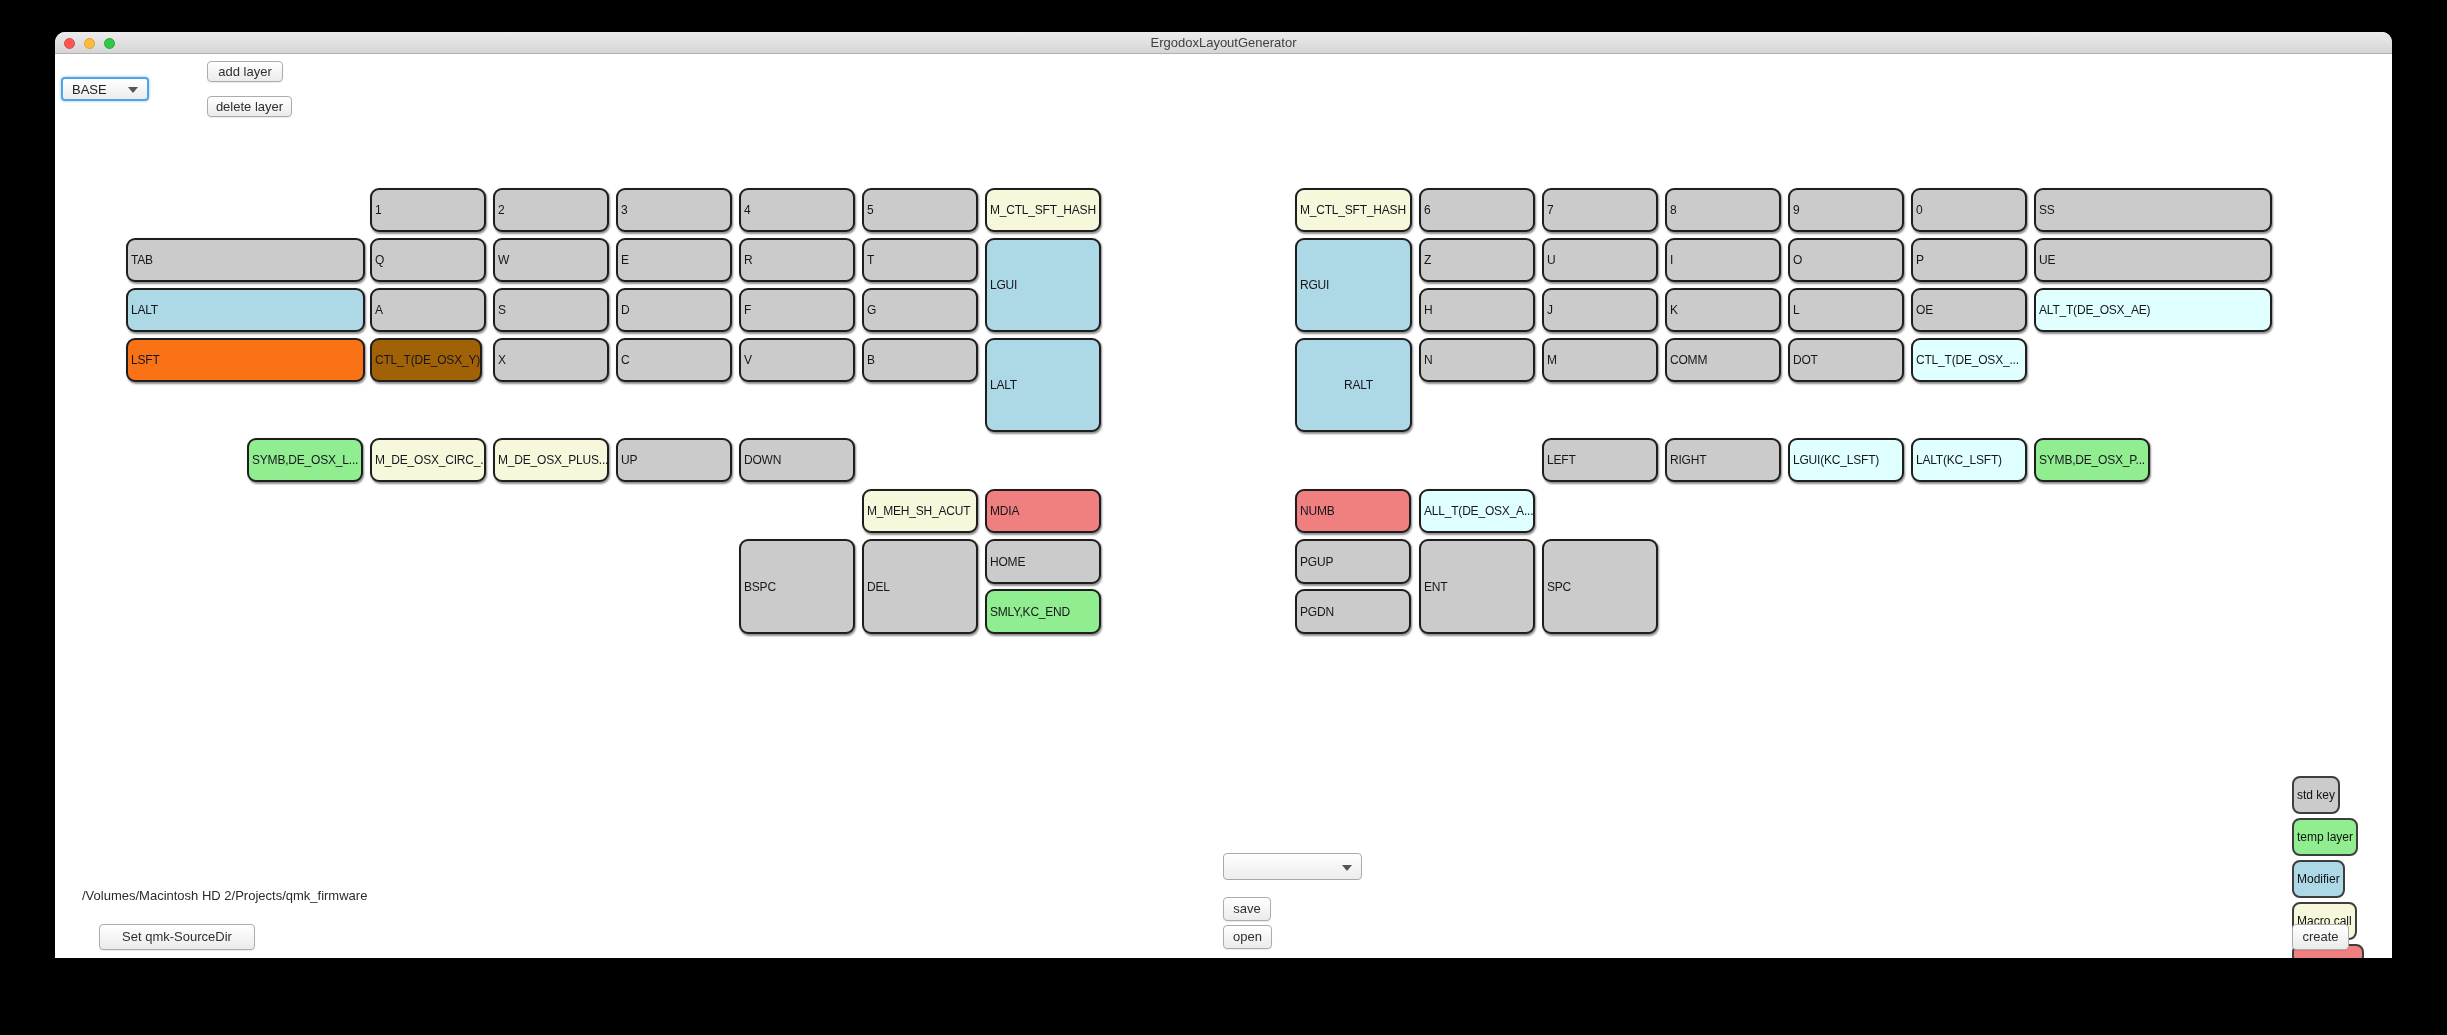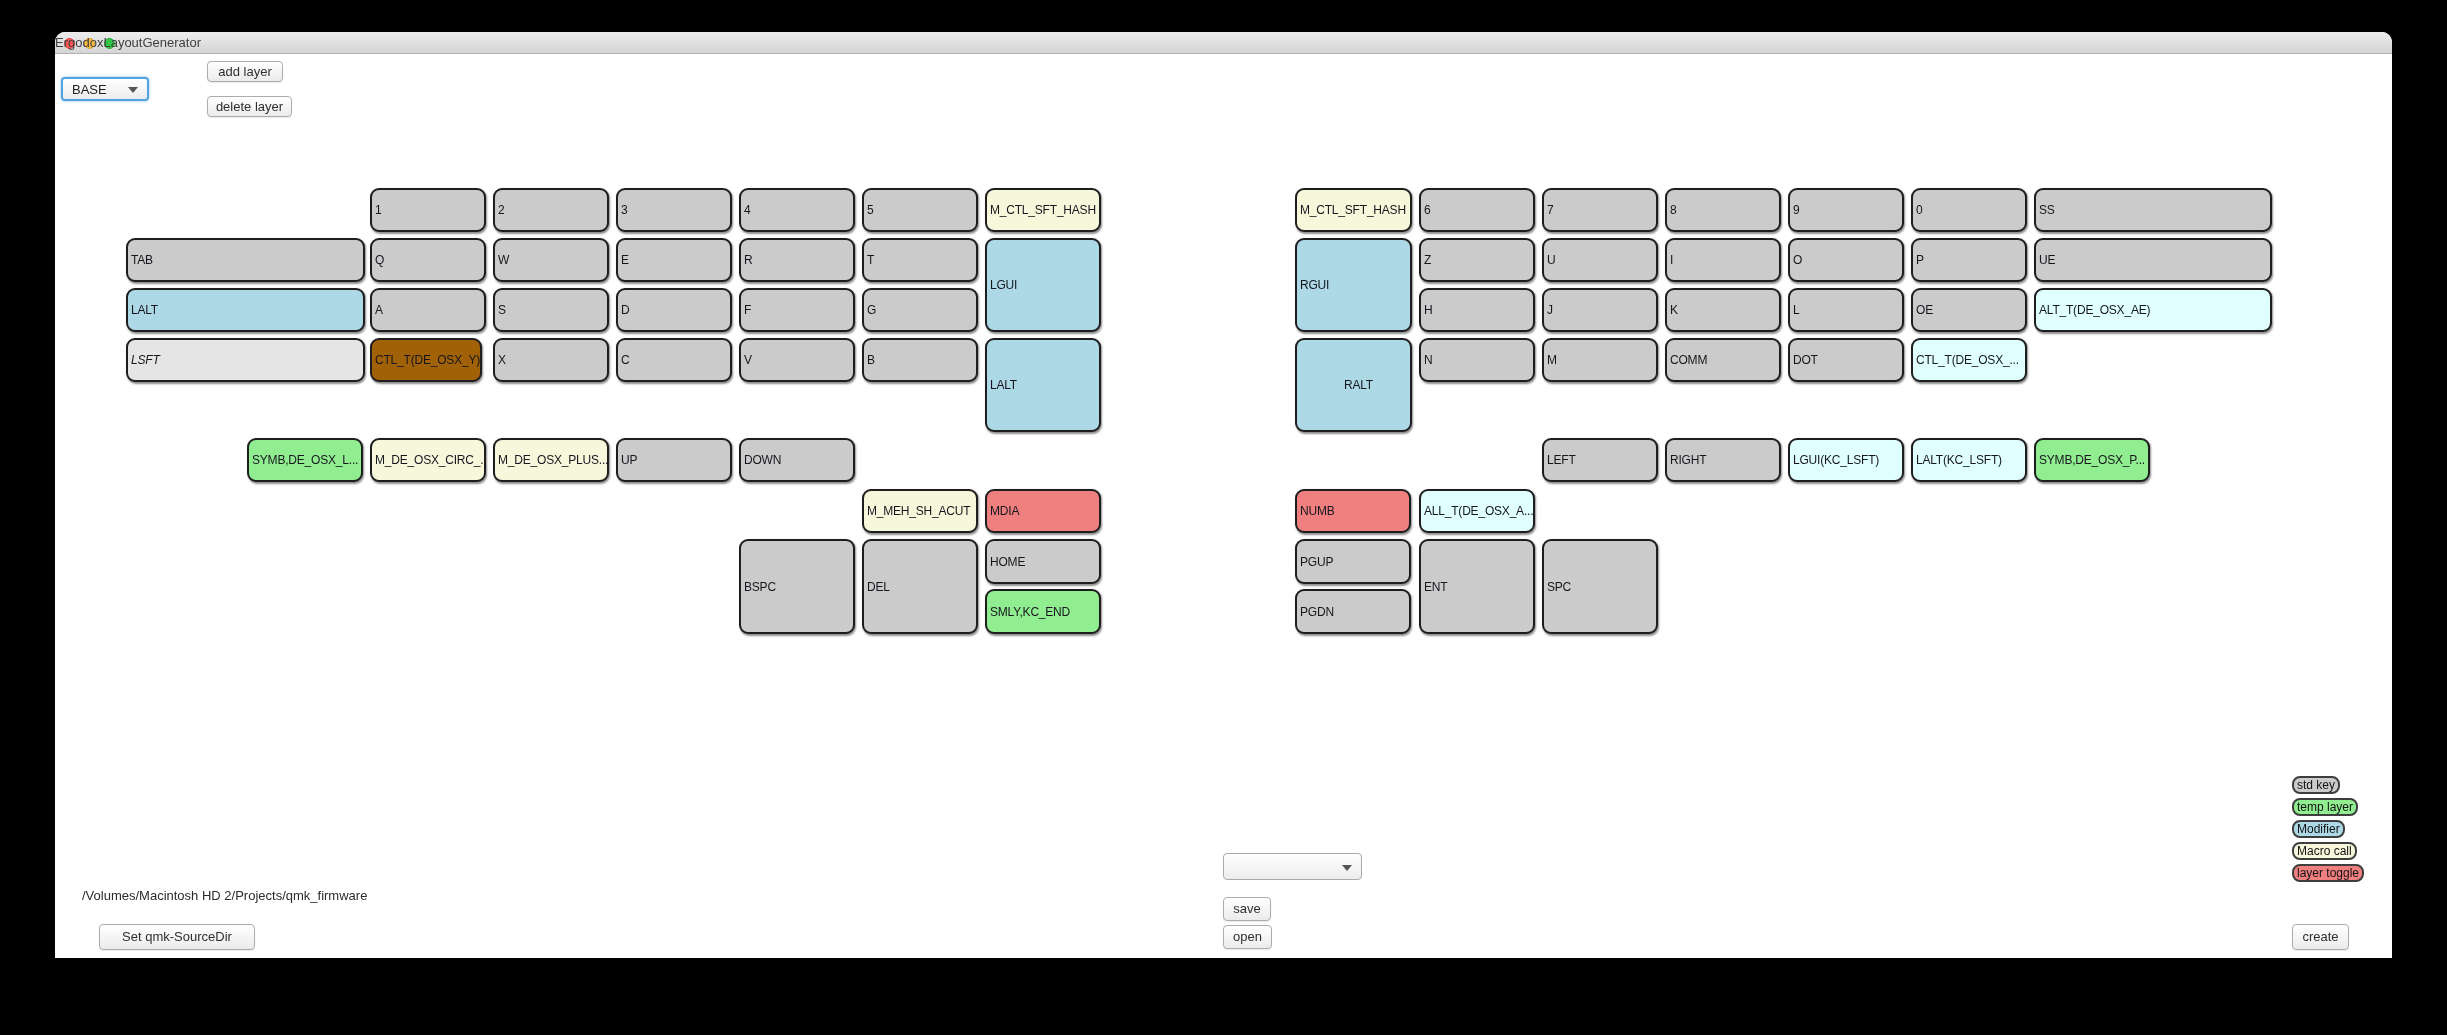--- a/index.html
+++ b/index.html
@@ -13,21 +13,21 @@
   }
 
   
   .titlebar {
     position: absolute; left: 0; top: 0; right: 0; height: 22px;
     background: linear-gradient(#ececec, #d5d5d5);
     border-bottom: 1px solid #b1b1b1;
   }
   .title-text {
     position: absolute; left: 0; right: 0; top: 0; height: 23px;
-    font-size: 13px; line-height: 22px; color: #404040;
+    text-align: center; font-size: 13px; line-height: 22px; color: #404040;
   }
   .traffic { position: absolute; top: 6px; width: 11px; height: 11px; border-radius: 50%; }
   .tl-red    { left: 9px;  background: #fc5753; border: 1px solid #df4744; }
   .tl-yellow { left: 29px; background: #fdbc40; border: 1px solid #de9f34; }
   .tl-green  { left: 49px; background: #33c748; border: 1px solid #27aa35; }
 
   
   .btn {
     position: absolute; display: inline-block;
     background: linear-gradient(#ffffff, #ebebeb);
@@ -60,21 +60,21 @@
   }
   .key-label {
     font-size: 12px; color: #16161d; padding-left: 3px;
     white-space: nowrap; letter-spacing: -0.2px;
   }
 
   
   .legend { position: absolute; left: 2237px; top: 744px; display: flex; flex-direction: column; align-items: flex-start; }
   .legend-pill {
     border: 2px solid #3e3e3e; border-radius: 8px; margin-bottom: 4px;
-    font-size: 12px; line-height: 14px; color: #111; padding: 0 3px;
+    font-size: 12px; line-height: 14px; color: #111; padding: 10px 3px;
     white-space: nowrap;
   }
 
   .path-label { position: absolute; left: 27px; top: 856px; font-size: 13px; color: #2b2b2b; white-space: nowrap; }
 </style>
 </head>
 <body>
 
 <div class="window">
 
@@ -143,21 +143,21 @@
       </div>
       <div class="key" style="left: 561px; top: 256px; width: 116px; height: 44px; background: rgb(203, 203, 203);">
         <span class="key-label">D</span>
       </div>
       <div class="key" style="left: 684px; top: 256px; width: 116px; height: 44px; background: rgb(203, 203, 203);">
         <span class="key-label">F</span>
       </div>
       <div class="key" style="left: 807px; top: 256px; width: 116px; height: 44px; background: rgb(203, 203, 203);">
         <span class="key-label">G</span>
       </div>
-      <div class="key" style="left: 71px; top: 306px; width: 239px; height: 44px; background: #e5e5e5; font-style: italic;">
+      <div class="key" style="left: 71px; top: 306px; width: 239px; height: 44px; background: #f97316;">
         <span class="key-label">LSFT</span>
       </div>
       <div class="key" style="left: 315px; top: 306px; width: 112px; height: 44px; background: #a16207;">
         <span class="key-label">CTL_T(DE_OSX_Y)</span>
       </div>
       <div class="key" style="left: 438px; top: 306px; width: 116px; height: 44px; background: rgb(203, 203, 203);">
         <span class="key-label">X</span>
       </div>
       <div class="key" style="left: 561px; top: 306px; width: 116px; height: 44px; background: rgb(203, 203, 203);">
         <span class="key-label">C</span>

